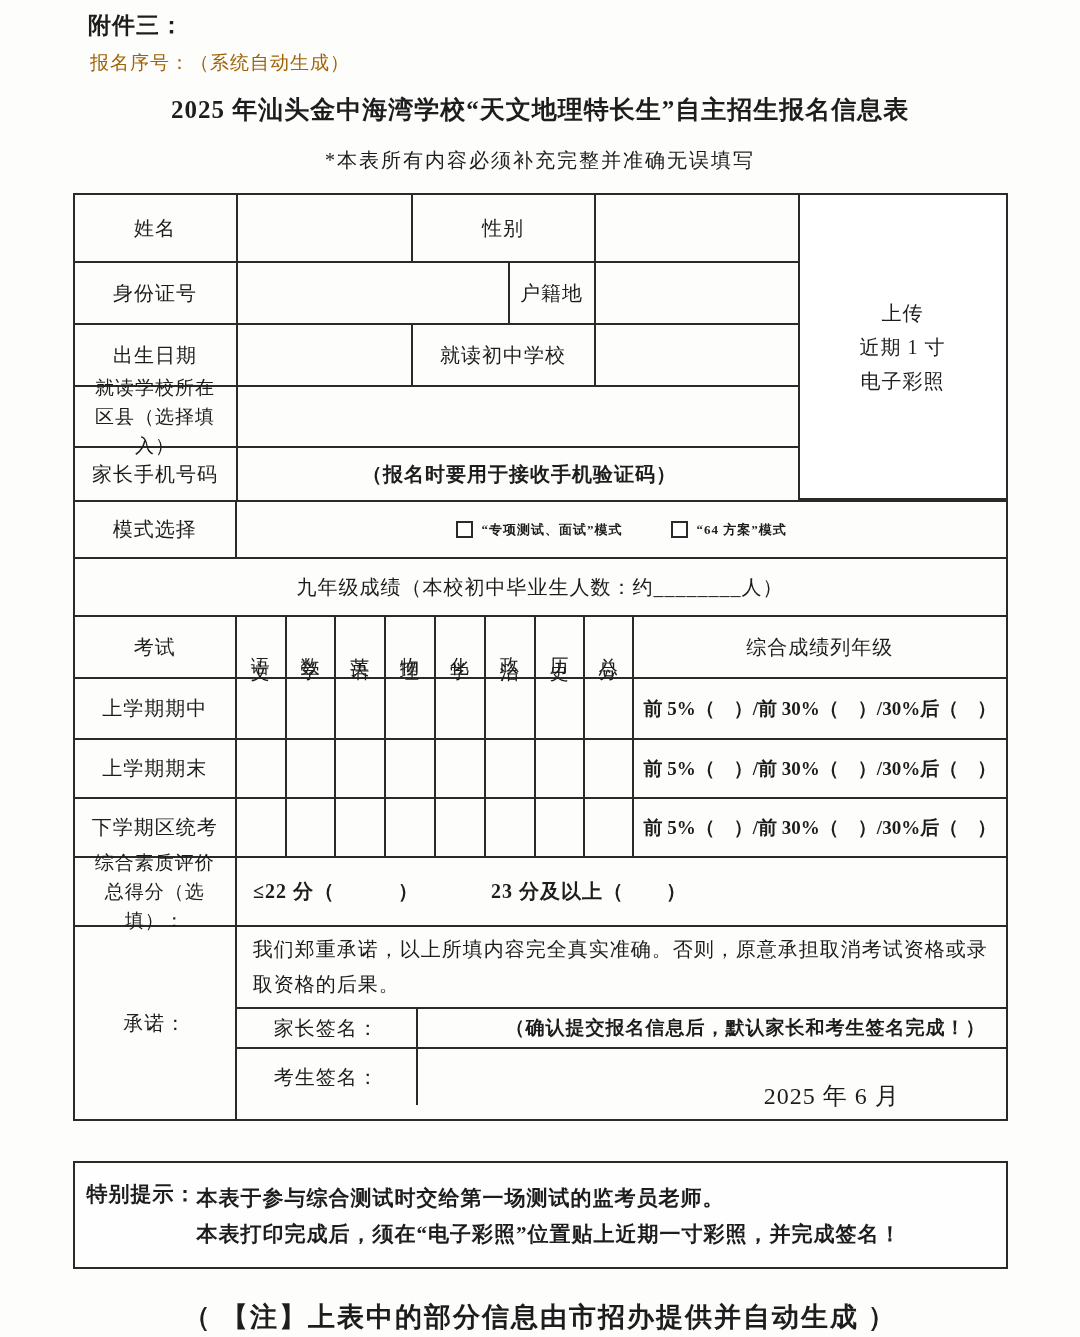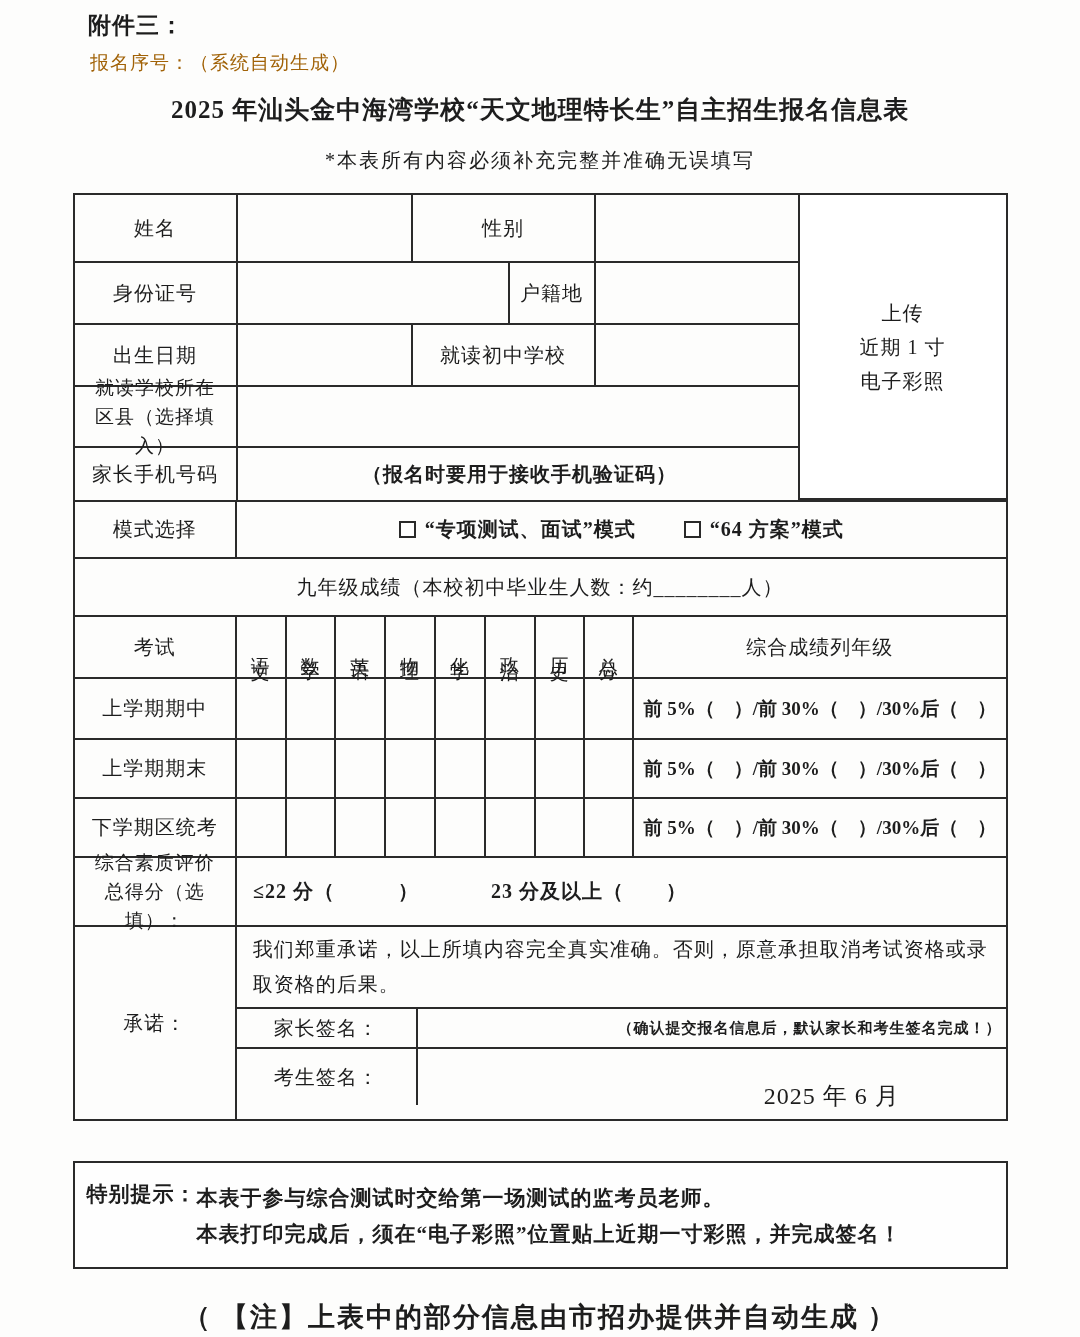--- a/index.html
+++ b/index.html
@@ -45,39 +45,39 @@
 
   .photocell{
     position:absolute;top:0;right:0;width:208px;height:305px;
     box-sizing:border-box;border-left:2px solid #2a2a2a;border-bottom:2px solid #2a2a2a;
     display:flex;flex-direction:column;align-items:center;justify-content:center;
     font-size:20px;line-height:34px;letter-spacing:1px;background:#fff;
   }
 
   .notecell{font-weight:bold;font-size:20px;}
   .optcell{gap:48px;}
-  .opt{display:flex;align-items:center;font-weight:bold;font-size:20px;}
+  .opt{display:flex;align-items:center;font-weight:bold;font-size:13px;}
   .cbx{
     display:inline-block;width:17px;height:17px;box-sizing:border-box;
     border:2px solid #2a2a2a;margin-right:9px;background:#fff;flex:none;
   }
   .gradehead{font-size:20px;letter-spacing:1px;}
   .vert{writing-mode:vertical-rl;text-orientation:upright;font-size:19px;letter-spacing:5px;line-height:1;}
   .rankfill{font-weight:bold;font-size:19px;letter-spacing:0;}
   .qualcell{justify-content:flex-start;padding-left:16px;gap:72px;font-weight:bold;}
 
   .promiseblock{display:flex;}
   .plabel{height:192px;font-size:20px;}
   .pright{width:772px;display:flex;flex-direction:column;}
   .statement{
     box-sizing:border-box;border-bottom:2px solid #2a2a2a;
     display:flex;align-items:center;padding:0 16px;
     font-size:20px;line-height:35px;letter-spacing:1px;
   }
-  .signnote{flex:1;justify-content:flex-end;padding-right:4px;font-weight:bold;font-size:15px;}
+  .signnote{flex:1;justify-content:flex-end;padding-right:20px;font-weight:bold;font-size:19px;}
   .datecell{flex:1;justify-content:center;padding-left:240px;font-size:24px;margin-top:37px;}
 
   
   .noticebox{
     width:935px;box-sizing:border-box;margin:40px auto 0;
     border:2px solid #2a2a2a;padding:17px 12px 15px 12px;
     display:flex;align-items:flex-start;background:#fefefe;
   }
   .nlabel{font-weight:bold;font-size:21px;flex:none;letter-spacing:1px;}
   .nlines{font-weight:bold;font-size:21px;line-height:36px;letter-spacing:1px;}

